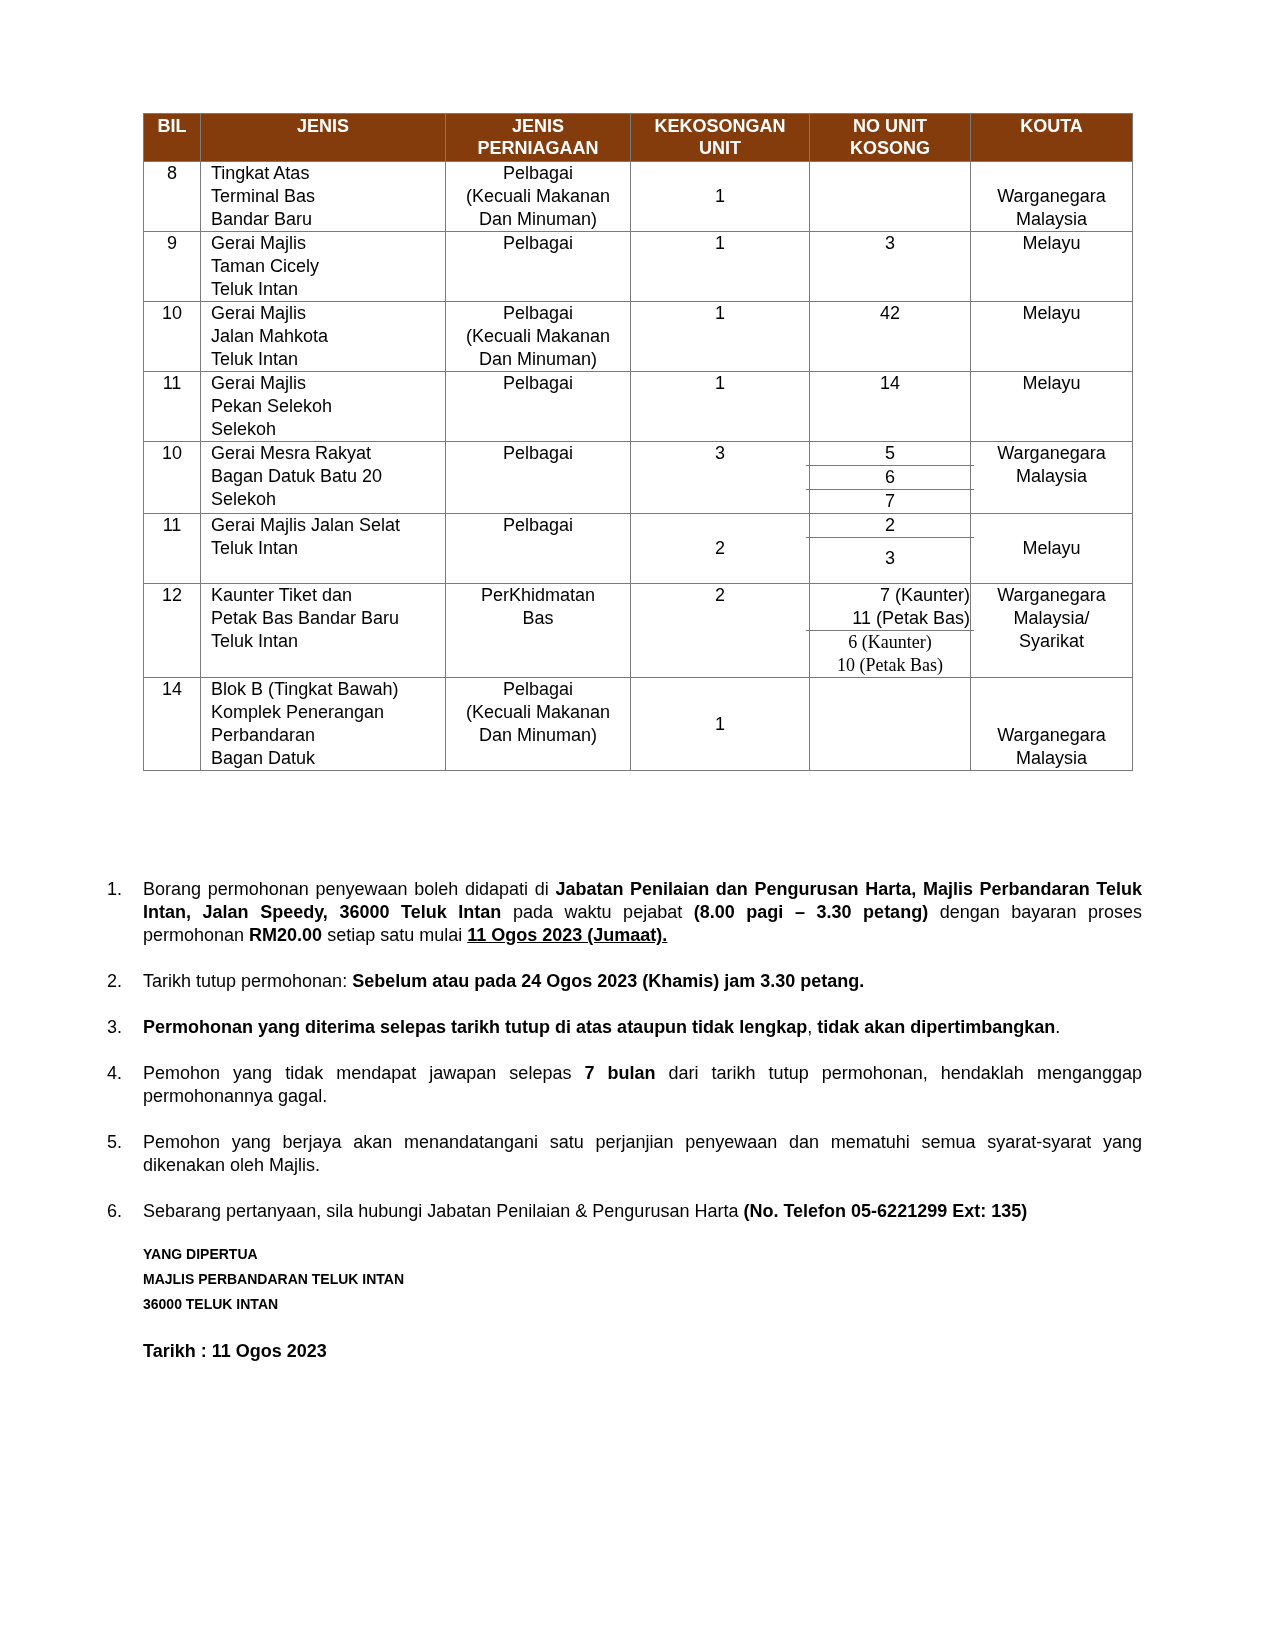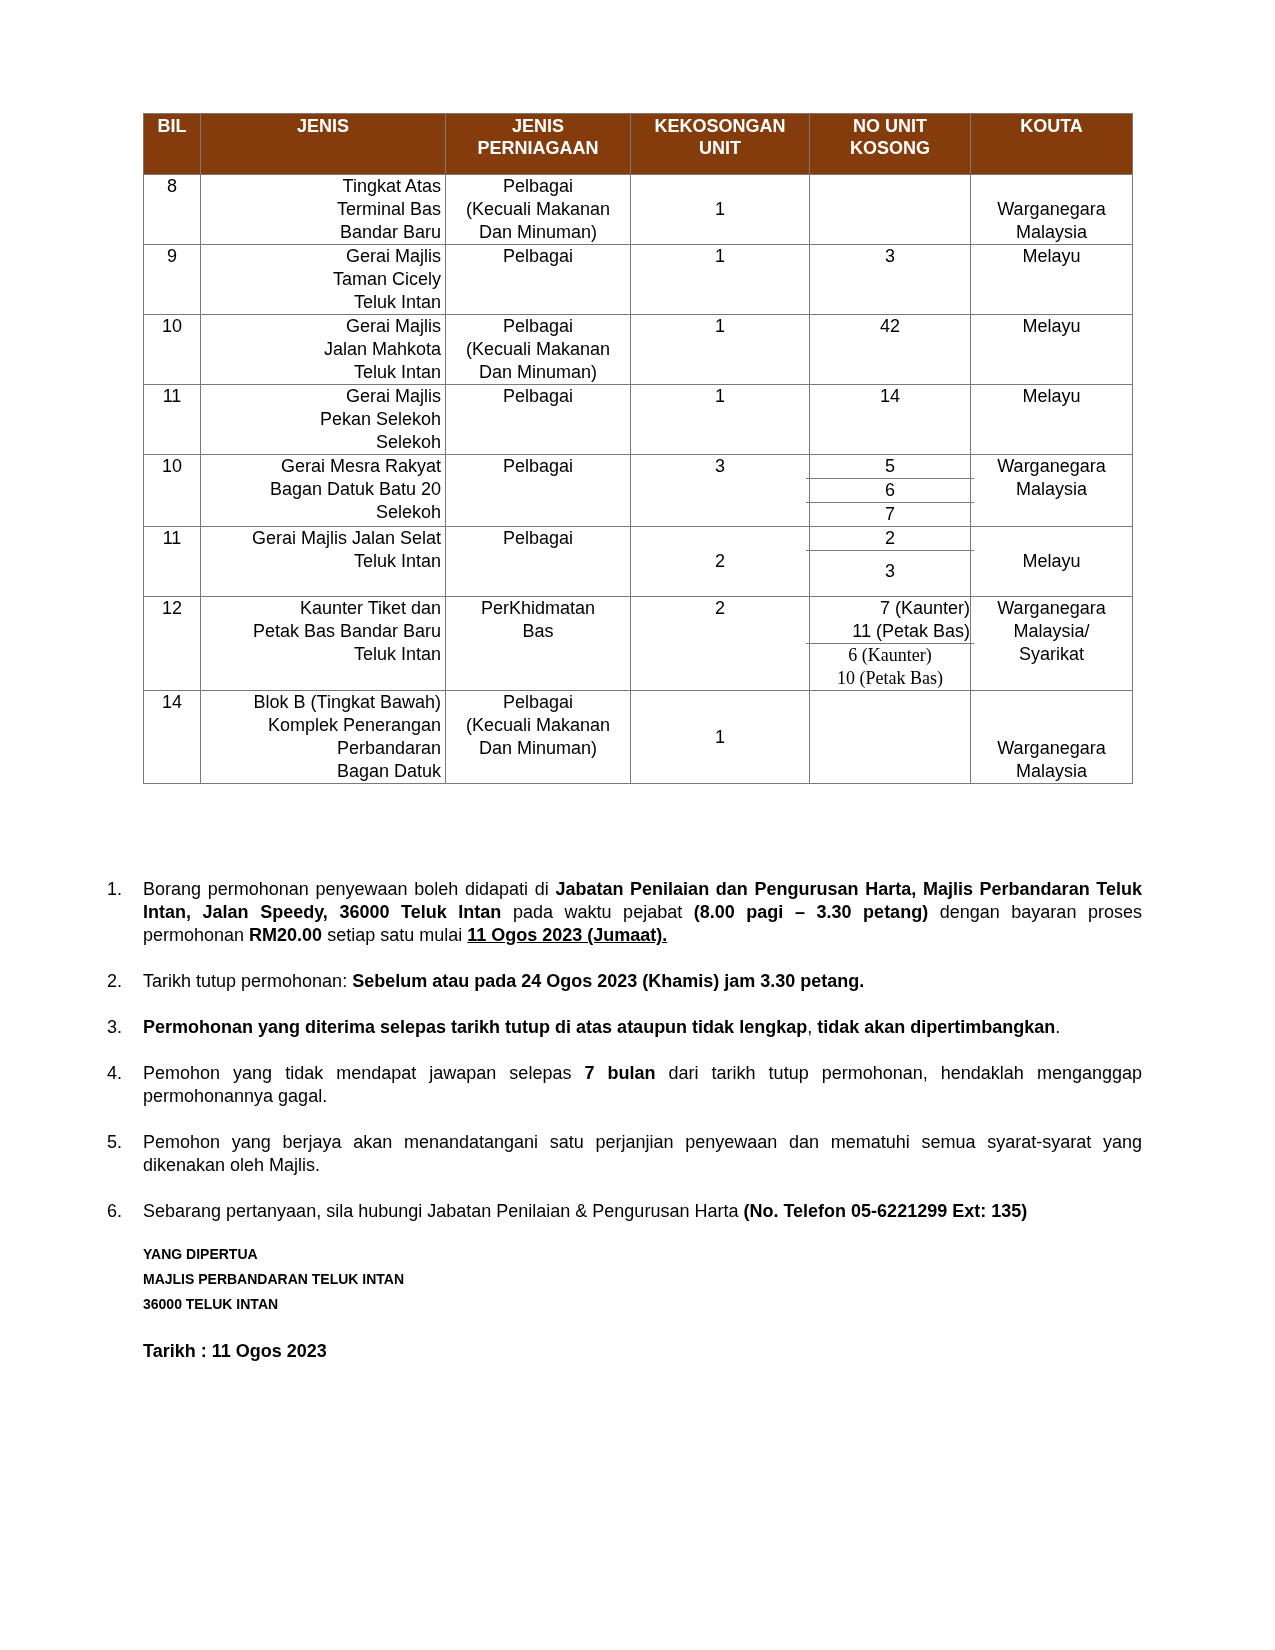--- a/index.html
+++ b/index.html
@@ -1,22 +1,22 @@
 <!DOCTYPE html>
 <html><head>
 <meta charset="utf-8">
 <style>
   html, body { margin: 0; padding: 0; background: #ffffff; }
   body { width: 1275px; height: 1650px; position: relative; font-family: "Liberation Sans", sans-serif; color: #000; }
   .page { position: absolute; left: 0; top: 0; width: 1275px; height: 1650px; }
   table.vac { position: absolute; left: 143px; top: 113px; width: 990px; border-collapse: collapse; font-size: 18px; line-height: 23px; }
-  table.vac th { background: #843c0c; color: #fff; font-weight: bold; font-size: 18px; line-height: 22px; vertical-align: top; text-align: center; border: 1px solid #7a7a7a; padding: 1px 4px 15px 4px; height: 44px; }
+  table.vac th { background: #843c0c; color: #fff; font-weight: bold; font-size: 18px; line-height: 22px; vertical-align: top; text-align: center; border: 1px solid #7a7a7a; padding: 1px 4px 2px 4px; height: 44px; }
   table.vac td { border: 1px solid #7a7a7a; vertical-align: top; padding: 0 4px; }
   .c { text-align: center; }
-  .l { text-align: right; padding-left: 10px !important; }
+  .l { text-align: left; padding-left: 10px !important; }
   .mid { vertical-align: middle !important; }
   .bot { vertical-align: bottom !important; }
   .line { display: block; white-space: nowrap; }
   .sub { display: block; border-top: 1px solid #7a7a7a; margin: 0 -4px; padding: 0 4px; }
   .sub:first-child { border-top: none; }
   td.split { padding: 0 !important; }
   .notes { position: absolute; left: 107px; top: 878px; width: 1035px; font-size: 18px; line-height: 23px; }
   .note { display: flex; margin-bottom: 23px; }
   .note .num { width: 36px; flex: none; }
   .note .txt { flex: 1; text-align: justify; }

